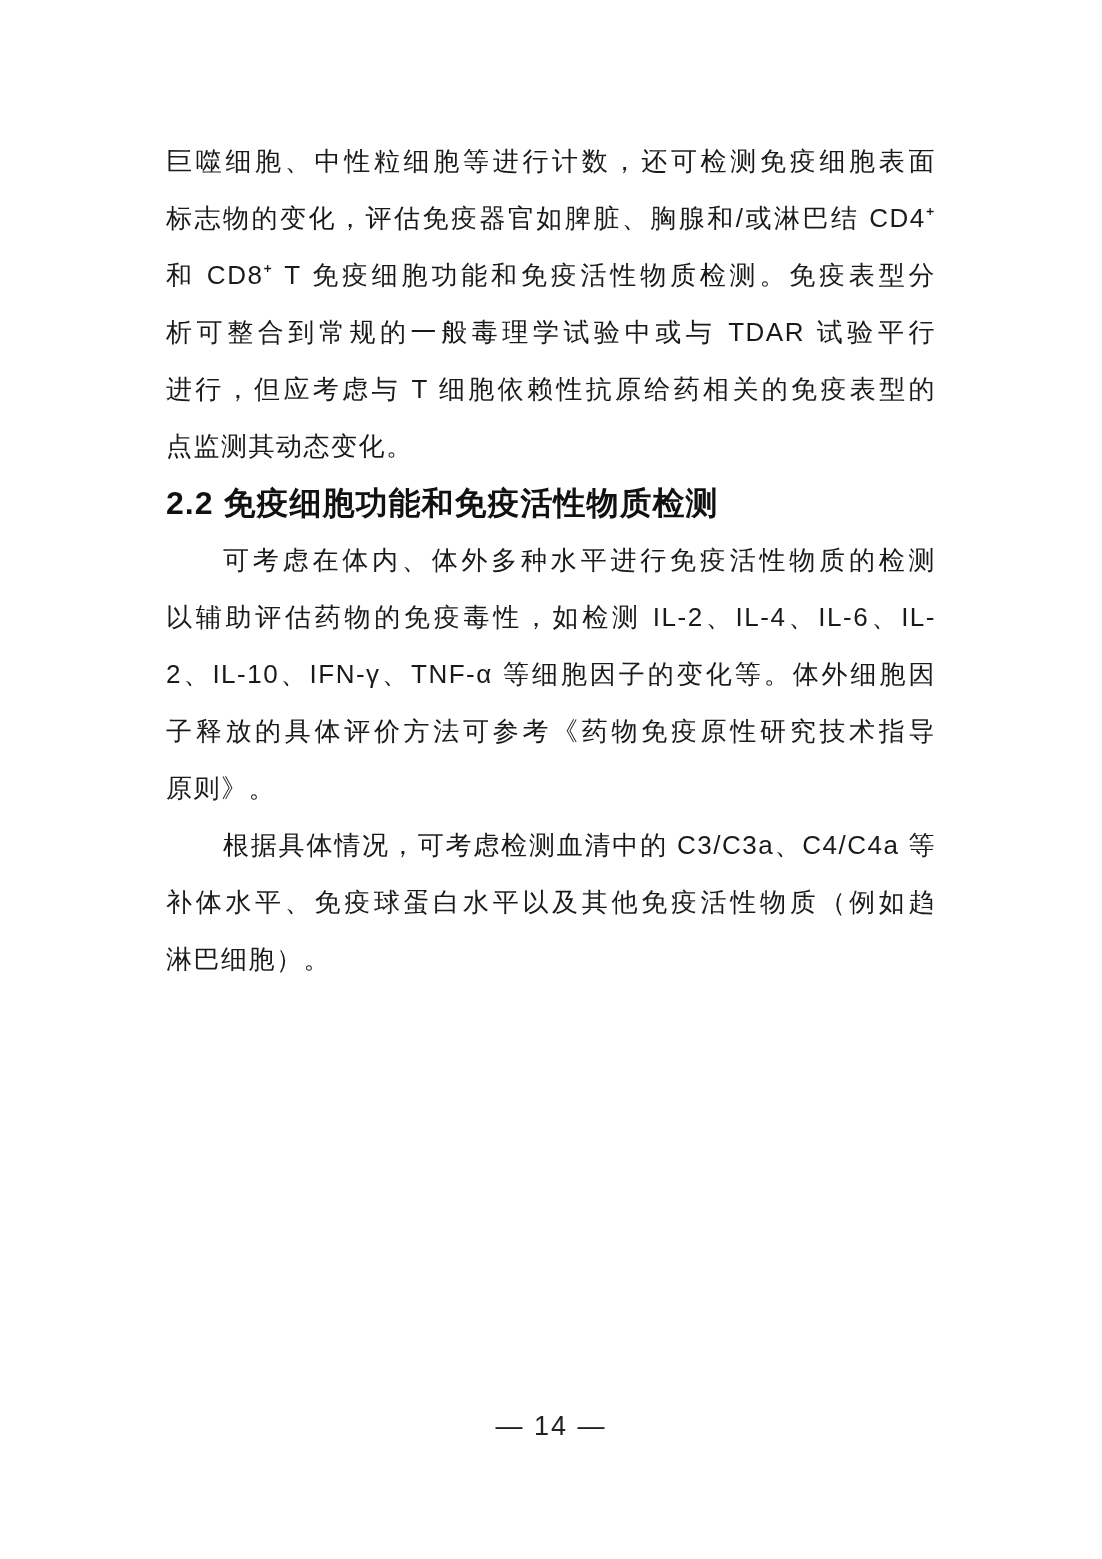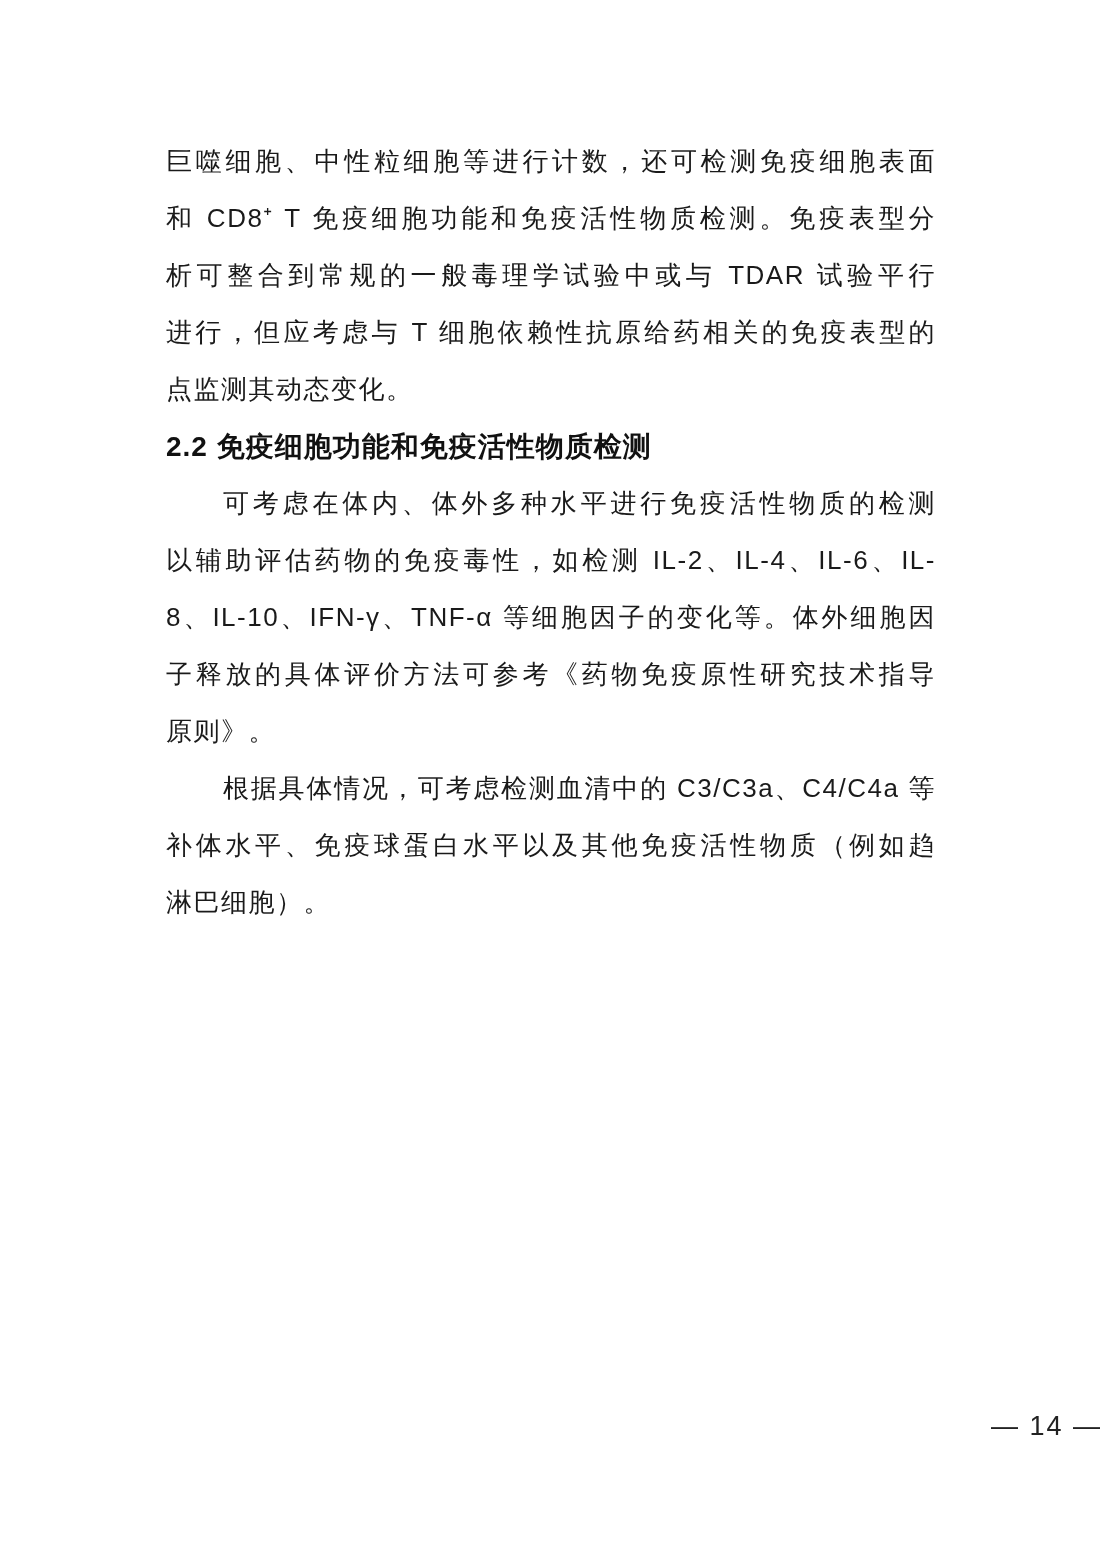--- a/index.html
+++ b/index.html
@@ -39,62 +39,63 @@
   .line.jlast {
     text-align: center;
     text-align-last: left;
   }
   .line.indent {
     text-indent: 57px;
   }
   .heading {
     height: 57px;
     line-height: 57px;
-    font-size: 28px;
+    font-size: 32px;
     font-weight: bold;
     letter-spacing: 1px;
     text-align: left;
     color: #111111;
   }
   .footer {
     position: absolute;
     left: 0;
     right: 0;
     top: 1404px;
     height: 45px;
     line-height: 45px;
-    text-align: right;
+    text-align: center;
     font-size: 27px;
     letter-spacing: 2px;
     color: #222222;
   }
 </style>
 </head>
 <body>
 
 <div class="page">
   <div class="body-text">
 
     <div class="para">
       <div class="line j">巨噬细胞、中性粒细胞等进行计数，还可检测免疫细胞表面</div>
+      <div class="line j">标志物的变化，评估免疫器官如脾脏、胸腺和/或淋巴结 CD4⁺</div>
       <div class="line j">和 CD8⁺ T 免疫细胞功能和免疫活性物质检测。免疫表型分</div>
       <div class="line j">析可整合到常规的一般毒理学试验中或与 TDAR 试验平行</div>
       <div class="line j">进行，但应考虑与 T 细胞依赖性抗原给药相关的免疫表型的</div>
       <div class="line jlast">点监测其动态变化。</div>
     </div>
 
     <div class="heading">
       <span>2.2 免疫细胞功能和免疫活性物质检测</span>
     </div>
 
 
     <div class="para">
       <div class="line j indent">可考虑在体内、体外多种水平进行免疫活性物质的检测</div>
       <div class="line j">以辅助评估药物的免疫毒性，如检测 IL-2、IL-4、IL-6、IL-</div>
-      <div class="line j">8、IL-10、IFN-γ、TNF-α 等细胞因子的变化等。体外细胞因</div>
+      <div class="line j">2、IL-10、IFN-γ、TNF-α 等细胞因子的变化等。体外细胞因</div>
       <div class="line j">子释放的具体评价方法可参考《药物免疫原性研究技术指导</div>
       <div class="line jlast">原则》。</div>
     </div>
 
     <div class="para">
       <div class="line j indent">根据具体情况，可考虑检测血清中的 C3/C3a、C4/C4a 等</div>
       <div class="line j">补体水平、免疫球蛋白水平以及其他免疫活性物质（例如趋</div>
       <div class="line jlast">淋巴细胞）。</div>
     </div>
 

